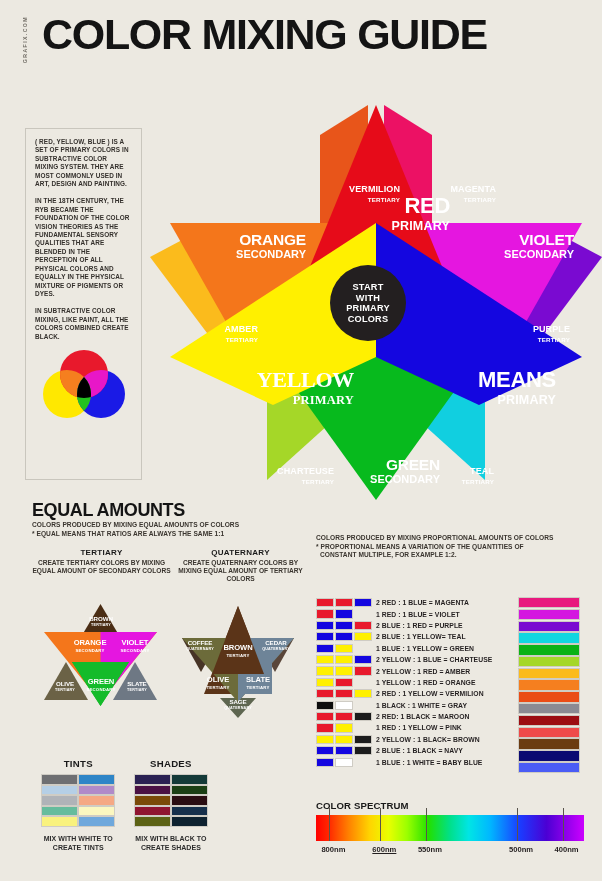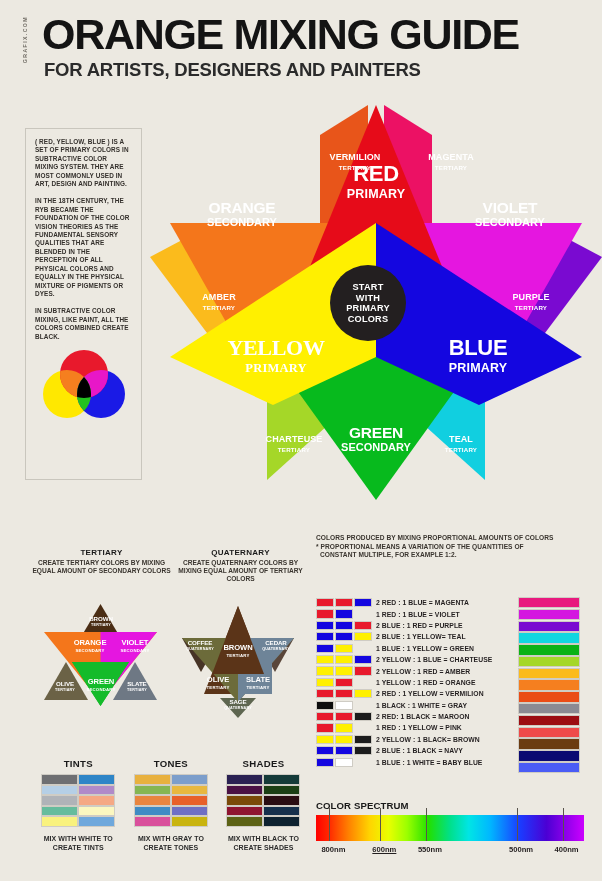--- a/index.html
+++ b/index.html
@@ -39,21 +39,21 @@
     padding:9px 9px 0 9px;
   }
   .ryb h2{margin:0 0 3px 0;font-size:21px;color:#e8192c;font-weight:bold;letter-spacing:-0.5px;}
   .ryb p{margin:0 0 9px 0;font-size:6.4px;line-height:8.4px;font-weight:bold;color:#34302c;letter-spacing:0.1px;}
   .venn{position:relative;width:96px;height:68px;margin:2px auto 0 auto;}
   .venn svg{display:block;}
 
   
   .star{position:absolute;left:150px;top:105px;width:452px;height:395px;}
   .star svg{display:block;}
-  .starlbl{position:absolute;color:#fff;text-align:center;pointer-events:none;}
+  .starlbl{position:absolute;color:#fff;text-align:right;pointer-events:none;margin-top:32px;}
   .big{font-size:22px;font-weight:bold;line-height:21px;letter-spacing:-0.3px;}
   .big .sub{display:block;font-size:12.5px;font-weight:bold;letter-spacing:0.2px;}
   .sec{font-size:15.5px;font-weight:bold;line-height:15px;letter-spacing:-0.2px;}
   .sec .sub{display:block;font-size:11px;font-weight:bold;letter-spacing:0px;}
   .ter{font-size:9px;font-weight:bold;line-height:9.5px;letter-spacing:0.1px;}
   .ter .sub{display:block;font-size:6.2px;font-weight:bold;letter-spacing:0.2px;}
   .startcircle{
     position:absolute;left:180px;top:160px;width:76px;height:76px;border-radius:50%;
     background:#231f20;color:#fff;display:flex;align-items:center;justify-content:center;
     text-align:center;font-size:9.2px;font-weight:bold;line-height:10.5px;letter-spacing:0.2px;
@@ -111,22 +111,21 @@
   .tlabels{position:relative;margin-top:4px;width:268px;height:10px;}
   .tlabel{position:absolute;font-size:7.6px;font-weight:bold;color:#231f20;}
 </style>
 </head>
 <body>
 
 <div class="page">
 
   <div class="hdr">
     <div class="watermark">GRAFIX.COM</div>
-    <div class="title">ORANGE MIXING GUIDE</div>
-    <div class="subtitle">FOR ARTISTS, DESIGNERS AND PAINTERS</div>
+    <div class="title">COLOR MIXING GUIDE</div>
   </div>
 
   <div class="ryb">
     <p>( RED, YELLOW, BLUE ) IS A SET OF PRIMARY COLORS IN SUBTRACTIVE COLOR MIXING SYSTEM. THEY ARE MOST COMMONLY USED IN ART, DESIGN AND PAINTING.</p>
     <p>IN THE 18TH CENTURY, THE RYB BECAME THE FOUNDATION OF THE COLOR VISION THEORIES  AS THE FUNDAMENTAL SENSORY QUALITIES THAT ARE BLENDED IN THE PERCEPTION OF ALL PHYSICAL COLORS AND EQUALLY IN THE PHYSICAL MIXTURE OF PIGMENTS OR DYES.</p>
     <p>IN SUBTRACTIVE COLOR MIXING, LIKE PAINT, ALL THE COLORS COMBINED CREATE BLACK.</p>
     <div class="venn">
       <svg width="96" height="68" viewBox="0 0 96 68">
         <defs>
           <clipPath id="cR">
@@ -183,21 +182,21 @@
 
     <div class="starlbl big" style="left:152px;top:58px;width:148px;">
       <span>RED</span>
       <span class="sub">PRIMARY</span>
     </div>
     <div class="starlbl big" style="left:48px;top:232px;width:156px;color:#fff;font-family:Liberation Serif, serif;">
       <span>YELLOW</span>
       <span class="sub">PRIMARY</span>
     </div>
     <div class="starlbl big" style="left:250px;top:232px;width:156px;">
-      <span>BLUE</span>
+      <span>MEANS</span>
       <span class="sub">PRIMARY</span>
     </div>
 
     <div class="starlbl sec" style="left:28px;top:95px;width:128px;">
       <span>ORANGE</span>
       <span class="sub">SECONDARY</span>
     </div>
     <div class="starlbl sec" style="left:296px;top:95px;width:128px;">
       <span>VIOLET</span>
       <span class="sub">SECONDARY</span>
@@ -230,20 +229,25 @@
     <div class="starlbl ter" style="left:30px;top:188px;width:78px;">
       <span>AMBER</span>
       <span class="sub">TERTIARY</span>
     </div>
 
     <div class="startcircle">
       <span id="centerlbl">START<br>WITH<br>PRIMARY<br>COLORS</span>
     </div>
   </div>
 
+  <div class="equal">
+    <div class="secttl">EQUAL AMOUNTS</div>
+    <div class="sectsub">COLORS PRODUCED BY MIXING EQUAL AMOUNTS OF COLORS</div>
+    <div class="sectsub">* EQUAL MEANS THAT RATIOS ARE ALWAYS THE SAME 1:1</div>
+  </div>
 
   <div class="eqcols">
     <div class="eqcol">
       <div class="h">TERTIARY</div>
       <div class="d">CREATE TERTIARY COLORS BY MIXING EQUAL AMOUNT OF SECONDARY COLORS</div>
     </div>
     <div class="eqcol">
       <div class="h">QUATERNARY</div>
       <div class="d">CREATE QUATERNARY COLORS BY MIXING EQUAL AMOUNT OF TERTIARY COLORS</div>
     </div>
@@ -469,36 +473,20 @@
           <div class="gc" style="background: rgb(176, 179, 184);"></div>
           <div class="gc" style="background: rgb(245, 168, 132);"></div>
           <div class="gc" style="background: rgb(102, 188, 157);"></div>
           <div class="gc" style="background: rgb(251, 247, 192);"></div>
           <div class="gc" style="background: rgb(249, 242, 126);"></div>
           <div class="gc" style="background: rgb(111, 168, 220);"></div>
         </div>
         <div class="cap">MIX WITH WHITE TO CREATE TINTS</div>
       </div>
       <div class="ttsblk">
-        <div class="h">TONES</div>
-        <div class="grid2">
-          <div class="gc" style="background: rgb(232, 177, 63);"></div>
-          <div class="gc" style="background: rgb(124, 158, 203);"></div>
-          <div class="gc" style="background: rgb(133, 182, 83);"></div>
-          <div class="gc" style="background: rgb(232, 184, 63);"></div>
-          <div class="gc" style="background: rgb(232, 133, 63);"></div>
-          <div class="gc" style="background: rgb(232, 96, 42);"></div>
-          <div class="gc" style="background: rgb(63, 139, 196);"></div>
-          <div class="gc" style="background: rgb(111, 111, 196);"></div>
-          <div class="gc" style="background: rgb(217, 80, 156);"></div>
-          <div class="gc" style="background: rgb(201, 180, 15);"></div>
-        </div>
-        <div class="cap">MIX WITH GRAY TO CREATE TONES</div>
-      </div>
-      <div class="ttsblk">
         <div class="h">SHADES</div>
         <div class="grid2">
           <div class="gc" style="background: rgb(42, 33, 82);"></div>
           <div class="gc" style="background: rgb(20, 58, 56);"></div>
           <div class="gc" style="background: rgb(74, 17, 68);"></div>
           <div class="gc" style="background: rgb(27, 63, 20);"></div>
           <div class="gc" style="background: rgb(122, 74, 8);"></div>
           <div class="gc" style="background: rgb(42, 13, 18);"></div>
           <div class="gc" style="background: rgb(143, 20, 48);"></div>
           <div class="gc" style="background: rgb(22, 48, 76);"></div>

